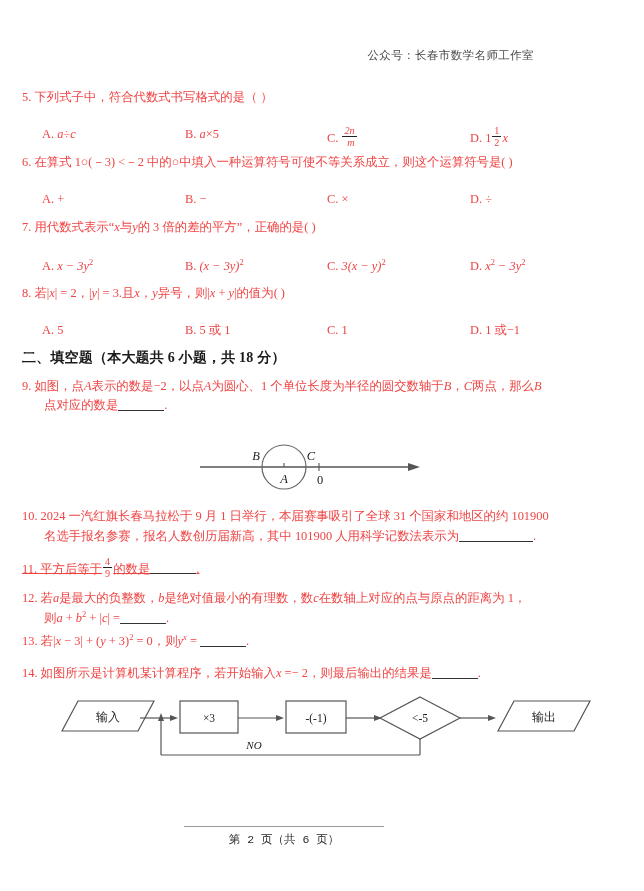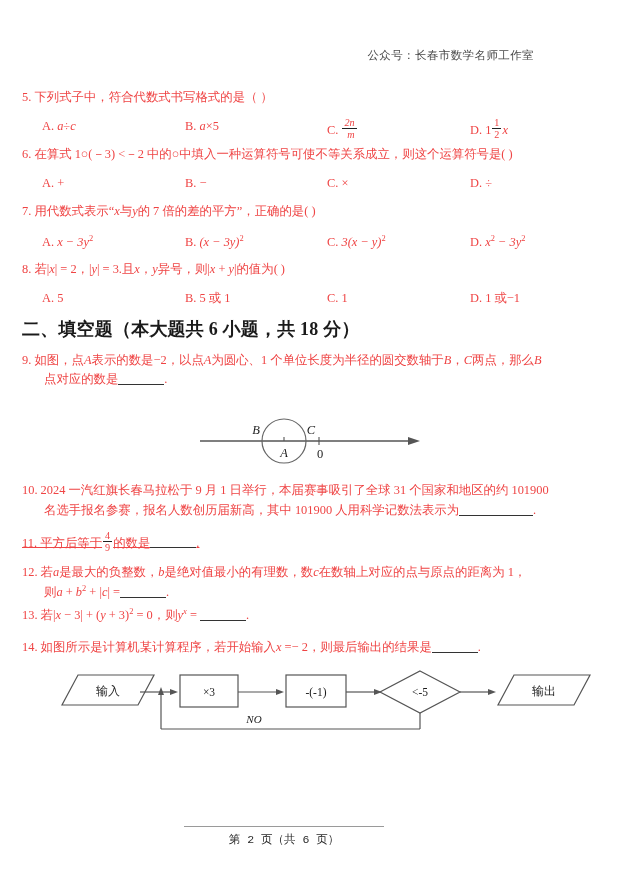--- a/index.html
+++ b/index.html
@@ -47,38 +47,38 @@
     display: block;
     white-space: nowrap;
   }
   .indent {
     display: block;
     padding-left: 22px;
   }
   .opts {
     display: block;
     padding-left: 20px;
-    margin-top: 10px;
+    margin-top: 18px;
     margin-bottom: 8px;
     position: relative;
     height: 20px;
   }
   .opt {
     position: absolute;
     top: 0;
     font-size: 12.4px;
     white-space: nowrap;
   }
   .opt-a { left: 20px; }
   .opt-b { left: 163px; }
   .opt-c { left: 305px; }
   .opt-d { left: 448px; }
   .sec-head {
     font-weight: bold;
-    font-size: 18px;
+    font-size: 14px;
     margin: 4px 0 10px 0;
     letter-spacing: 0.2px;
   }
   i, .it {
     font-style: italic;
     font-family: "Liberation Serif", serif;
   }
   sup {
     font-size: 0.68em;
     vertical-align: super;
@@ -167,21 +167,21 @@
       <span class="q-stem">6. 在算式 1○(－3) &lt;－2 中的○中填入一种运算符号可使不等关系成立，则这个运算符号是(          )</span>
       <span class="opts">
         <span class="opt opt-a">A. +</span>
         <span class="opt opt-b">B. −</span>
         <span class="opt opt-c">C. ×</span>
         <span class="opt opt-d">D. ÷</span>
       </span>
     </div>
 
     <div class="q">
-      <span class="q-stem"><span>7. 用代数式表示“</span><i>x</i><span>与</span><i>y</i><span>的 7 倍的差的平方”，正确的是(          )</span></span>
+      <span class="q-stem"><span>7. 用代数式表示“</span><i>x</i><span>与</span><i>y</i><span>的 3 倍的差的平方”，正确的是(          )</span></span>
       <span class="opts">
         <span class="opt opt-a"><span>A.</span>&nbsp;<i>x − 3y</i><sup class="up">2</sup></span>
         <span class="opt opt-b"><span>B.</span>&nbsp;<i>(x − 3y)</i><sup class="up">2</sup></span>
         <span class="opt opt-c"><span>C.</span>&nbsp;<i>3(x − y)</i><sup class="up">2</sup></span>
         <span class="opt opt-d"><span>D.</span>&nbsp;<i>x</i><sup class="up">2</sup><i> − 3y</i><sup class="up">2</sup></span>
       </span>
     </div>
 
     <div class="q">
       <span class="q-stem"><span>8. 若|</span><i>x</i><span>| = 2，|</span><i>y</i><span>| = 3.且</span><i>x</i><span>，</span><i>y</i><span>异号，则|</span><i>x</i><span> + </span><i>y</i><span>|的值为(          )</span></span>

